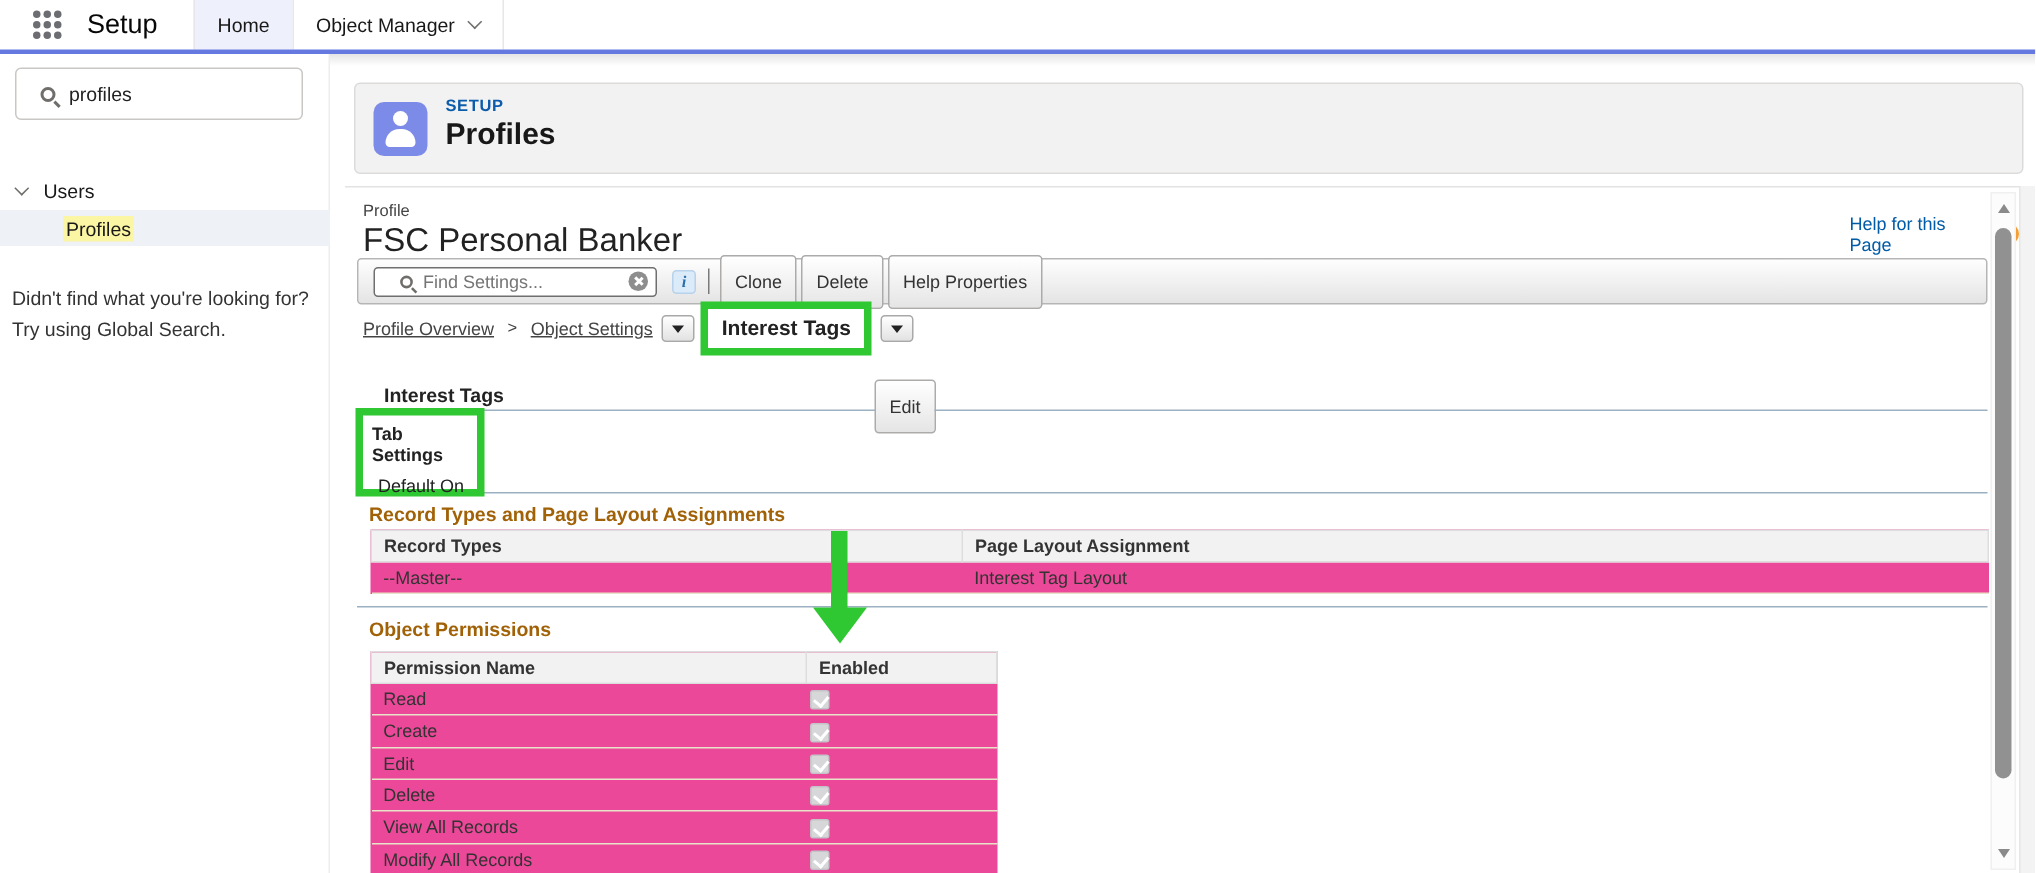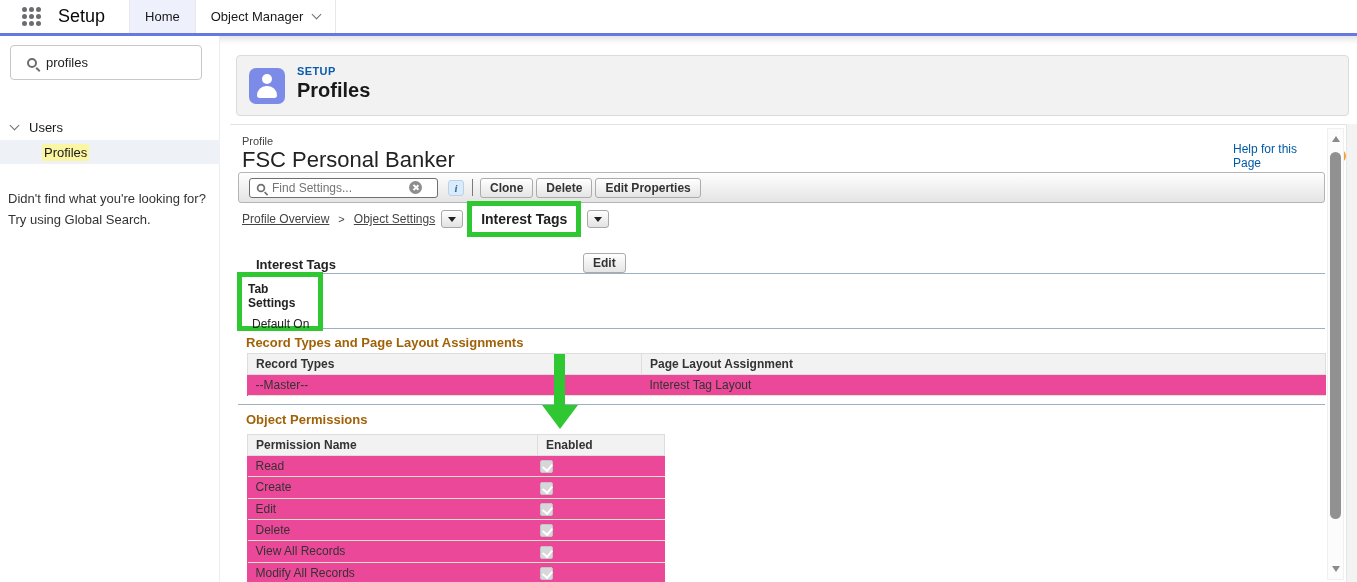--- a/index.html
+++ b/index.html
@@ -46,31 +46,31 @@
   .right-gutter { position:absolute; left:1346px; top:124px; width:11px; height:458px; background:#F3F3F3; border-left:1px solid #E6E6E6; z-index:2; }
 
   .profile-label { position:absolute; left:12px; top:10px; font-size:11px; color:#444; }
   .profile-name { position:absolute; left:12px; top:22px; font-size:22px; color:#222; }
   .help-link { position:absolute; left:1003px; top:17px; display:flex; align-items:center; cursor:pointer; }
   .help-link span { font-size:12px; color:#015BA7; }
   .help-icon { width:14px; height:14px; border-radius:50%; background:#F49E36; color:#fff; font-size:10px; font-weight:bold; display:flex; align-items:center; justify-content:center; margin-left:5px; }
 
   .toolbar { position:absolute; left:8px; top:47px; width:1087px; height:31px; border:1px solid #B5B5B5; border-radius:3px;
     background:linear-gradient(#FEFEFE,#E4E4E4); display:flex; align-items:center; padding-left:10px; }
-  .find-box { width:189px; height:20px; background:#fff; border:1px solid #6F6F6F; border-radius:3px; display:flex; align-items:center; }
+  .find-box { width:189px; height:20px; background:#fff; border:1px solid #6F6F6F; border-radius:3px; display:flex; align-items:center;padding-left:10px; }
   .find-box .search-icon { margin-left:6px; transform:scale(0.85); }
   .find-box input { border:none; outline:none; font-family:inherit; font-size:12px; color:#555; margin-left:6px; width:135px; background:transparent; }
   .clear-icon { position:relative; width:13px; height:13px; border-radius:50%; background:#8E8E8E; margin-left:2px; cursor:pointer; flex:none; }
   .clear-icon::before, .clear-icon::after { content:''; position:absolute; left:6px; top:3px; width:1.6px; height:7px; background:#fff; }
   .clear-icon::before { transform:rotate(45deg); } .clear-icon::after { transform:rotate(-45deg); }
   .info-icon { width:16px; height:16px; border-radius:3px; background:#DCEBF9; border:1px solid #B8D2EC; color:#2A6FA8;
     font-family:"Liberation Serif", serif; font-style:italic; font-weight:bold; font-size:11px; display:flex; align-items:center; justify-content:center; margin-left:10px; cursor:pointer; }
   .tb-divider { width:1px; height:17px; background:#7A7A7A; margin:0 7px 0 8px; }
-  .btn { height:20px; padding:0 9px; border:1px solid #ADABAA; border-radius:3px; background:linear-gradient(#FFFFFF,#E5E5E5);
-    font-family:inherit; font-size:12px; font-weight:bold; color:#333; display:inline-flex; align-items:center; cursor:pointer; margin-right:3px; }
+  .btn { height:36px; padding:0 9px; border:1px solid #ADABAA; border-radius:3px; background:linear-gradient(#FFFFFF,#E5E5E5);
+    font-family:inherit; font-size:12px; font-weight:normal; color:#333; display:inline-flex; align-items:center; cursor:pointer; margin-right:3px; }
 
   .breadcrumb { position:absolute; left:12px; top:76px; display:flex; align-items:center; }
   .bc-link { font-size:12px; color:#444; text-decoration:underline; cursor:pointer; }
   .bc-sep { font-size:11px; color:#444; margin:0 9px; }
   .dd-btn { width:22px; height:18px; border:1px solid #A8A8A8; border-radius:3px; background:linear-gradient(#fff,#E2E2E2);
     display:inline-flex; align-items:center; justify-content:center; margin-left:6px; cursor:pointer; flex:none; }
   .tri-down { width:0; height:0; border-left:4px solid transparent; border-right:4px solid transparent; border-top:5px solid #222; }
   .bc-current-box { border:5px solid #2FC832; padding:4px 9px; margin-left:4px; }
   .bc-current { font-size:14px; font-weight:bold; color:#222; white-space:nowrap; }
 
@@ -175,21 +175,21 @@
     <div class="toolbar">
       <div class="find-box">
         <span class="search-icon"></span>
         <input placeholder="Find Settings..." style="">
         <span class="clear-icon"></span>
       </div>
       <div class="info-icon">i</div>
       <div class="tb-divider"></div>
       <button class="btn">Clone</button>
       <button class="btn">Delete</button>
-      <button class="btn">Edit Properties</button>
+      <button class="btn">Help Properties</button>
     </div>
 
     <div class="breadcrumb">
       <span class="bc-link">Profile Overview</span>
       <span class="bc-sep">&gt;</span>
       <span class="bc-link">Object Settings</span>
       <span class="dd-btn">
           <span class="tri-down"></span>
         </span>
       <span class="bc-current-box">

